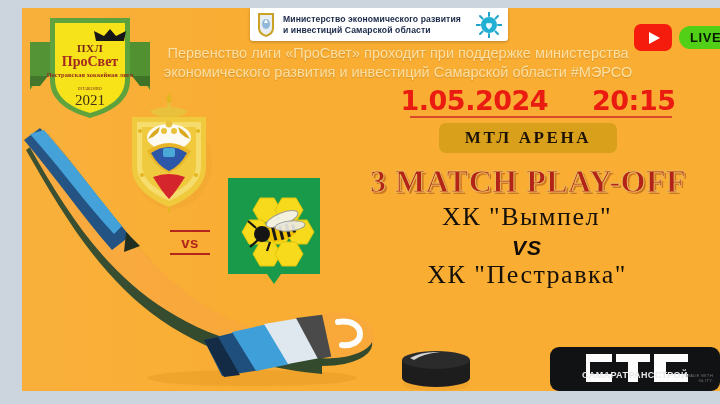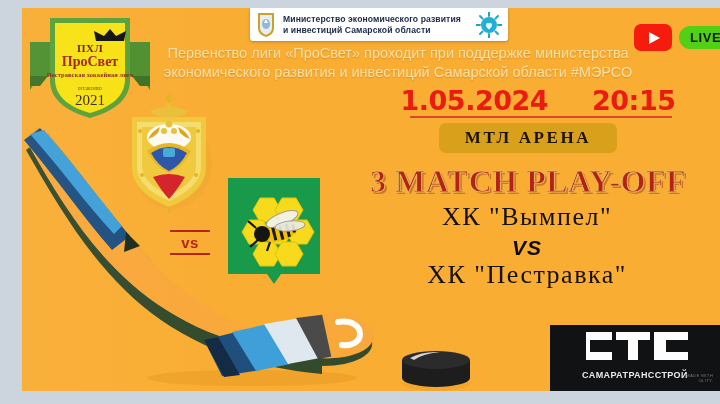--- a/index.html
+++ b/index.html
@@ -151,22 +151,22 @@
     color:#b3241a;font-weight:bold;font-size:15px;letter-spacing:.5px;
   }
   .vs-small .bar{display:block;height:2px;background:#b3241a;margin:2px 0;}
 
   
   .stick{position:absolute;left:0px;top:118px;width:360px;height:270px;}
   .puck{position:absolute;left:372px;top:338px;width:84px;height:46px;}
 
   
   .sponsor{
-    position:absolute;right:0;bottom:13px;width:170px;height:66px;
-    background:#111214;overflow:hidden;
+    position:absolute;right:0;bottom:13px;width:170px;height:44px;
+    background:#111214;overflow:hidden;border-radius:9px;
   }
   .sponsor-mark{position:absolute;left:28px;top:3px;width:116px;height:36px;}
   .sponsor-name{
     position:absolute;left:0;bottom:11px;width:100%;text-align:center;
     color:#e9e9ea;font-weight:bold;font-size:9px;letter-spacing:.4px;
     font-family:"Liberation Sans",sans-serif;
   }
   .sponsor-made{
     position:absolute;right:7px;bottom:8px;color:#6f7378;font-size:4.4px;
     line-height:5px;text-align:right;letter-spacing:.2px;

